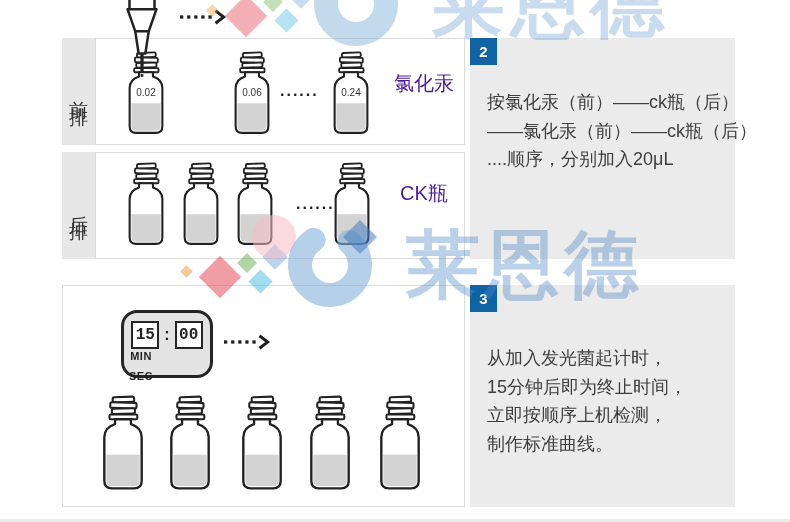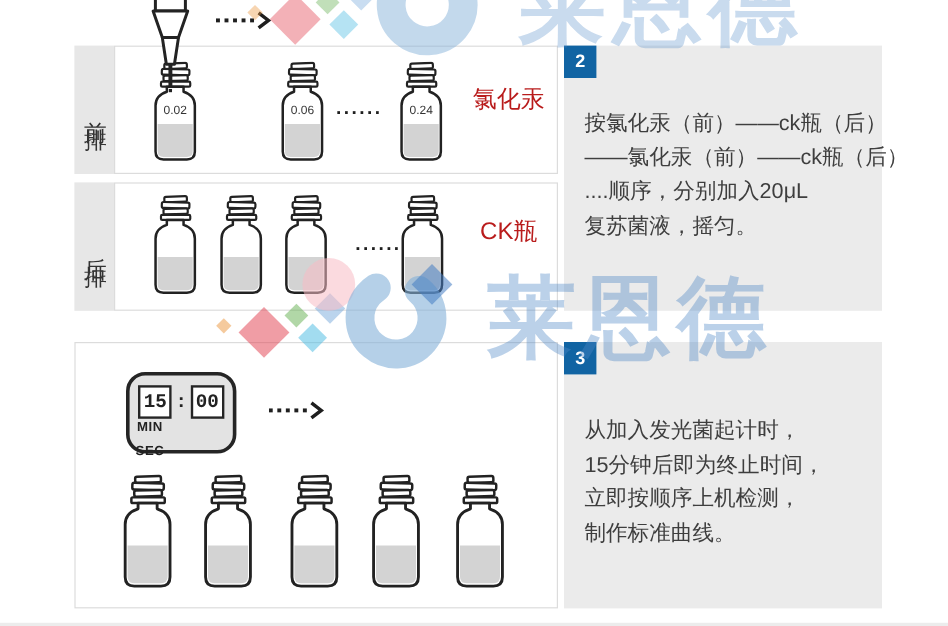--- a/index.html
+++ b/index.html
@@ -26,21 +26,21 @@
   .step-text{font-size:18px;line-height:28.5px;color:#3e3e3e;white-space:nowrap;}
   
   .bottle{position:absolute;}
   .bottle svg{display:block;}
   .bottle-label{
     position:absolute;left:0;top:36px;width:100%;text-align:center;
     font-size:10px;color:#333;
   }
   .ellipsis{font-size:16px;font-weight:900;letter-spacing:2px;color:#1f1f1f;line-height:14px;}
   
-  .caption{font-size:20px;color:#b91c1c;text-align:center;line-height:27px;}
+  .caption{font-size:20px;color:#4c1d95;text-align:center;line-height:27px;}
   
   .timer{
     box-sizing:border-box;border:3px solid #252525;border-radius:16px;
     background:#e3e3e3;padding-top:8px;
   }
   .timer-row{display:flex;align-items:center;justify-content:center;gap:5px;}
   .digit{
     width:28px;height:28px;background:#fff;border:2.5px solid #252525;box-sizing:border-box;
     display:flex;align-items:center;justify-content:center;
     font-family:"Liberation Mono","DejaVu Sans Mono",monospace;font-weight:bold;font-size:16px;color:#222;
@@ -168,27 +168,26 @@
       </svg>
   </div>
   <div class="abs caption" style="left:382px;top:180px;width:84px;">CK瓶</div>
 
   <div class="abs panel" style="left:470px;top:38px;width:265px;height:221px;">
     <div class="badge">2</div>
     <div class="step-text abs" style="left:17px;top:50px;">
       <div>按氯化汞（前）——ck瓶（后）</div>
       <div>——氯化汞（前）——ck瓶（后）</div>
       <div>....顺序，分别加入20μL</div>
-      <div>复苏菌液，摇匀。</div>
     </div>
   </div>
 
   <div class="abs wbox" style="left:62px;top:285px;width:403px;height:222px;"></div>
 
-  <div class="abs timer" style="left:105px;top:310px;width:92px;height:68px;">
+  <div class="abs timer" style="left:121px;top:310px;width:92px;height:68px;">
     <div class="timer-row">
       <div class="digit">15</div>
       <span class="colon">:</span>
       <div class="digit">00</div>
     </div>
     <div class="timer-labels">
       <span>MIN</span>
       <span>SEC</span>
     </div>
   </div>

